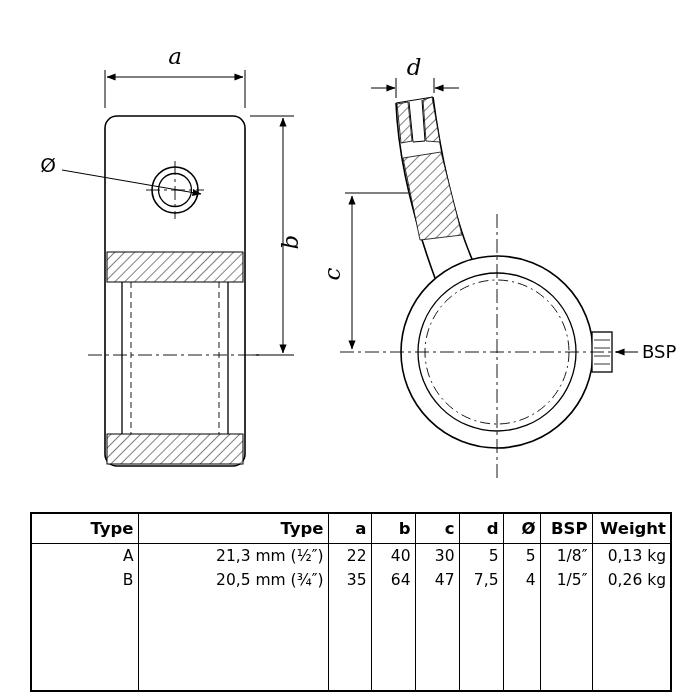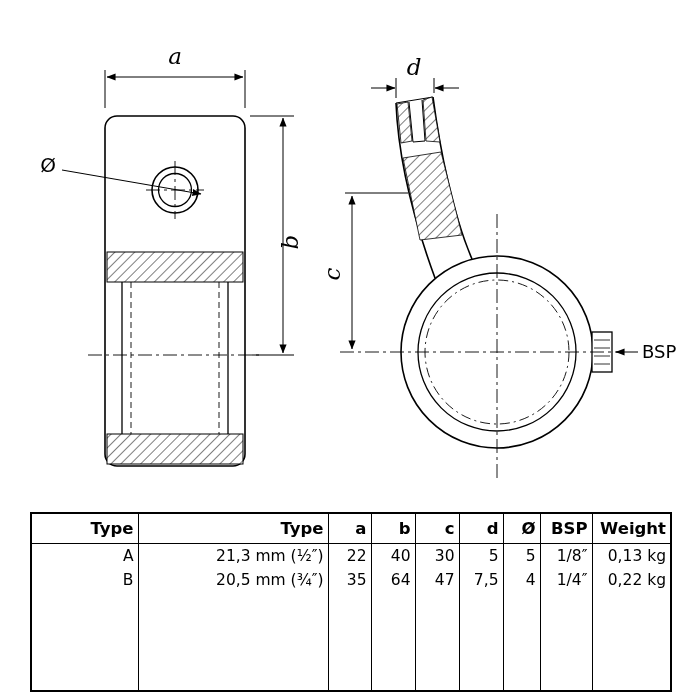--- a/index.html
+++ b/index.html
@@ -156,22 +156,22 @@
           <td>0,13 kg</td>
         </tr>
         <tr>
           <td>B</td>
           <td>20,5 mm (¾″)</td>
           <td>35</td>
           <td>64</td>
           <td>47</td>
           <td>7,5</td>
           <td>4</td>
-          <td>1/4″</td>
-          <td>0,22 kg</td>
+          <td>1/5″</td>
+          <td>0,26 kg</td>
         </tr>
         <tr class="filler">
           <td></td>
             <td></td>
           <td></td>
             <td></td>
           <td></td>
             <td></td>
           <td></td>
             <td></td>

